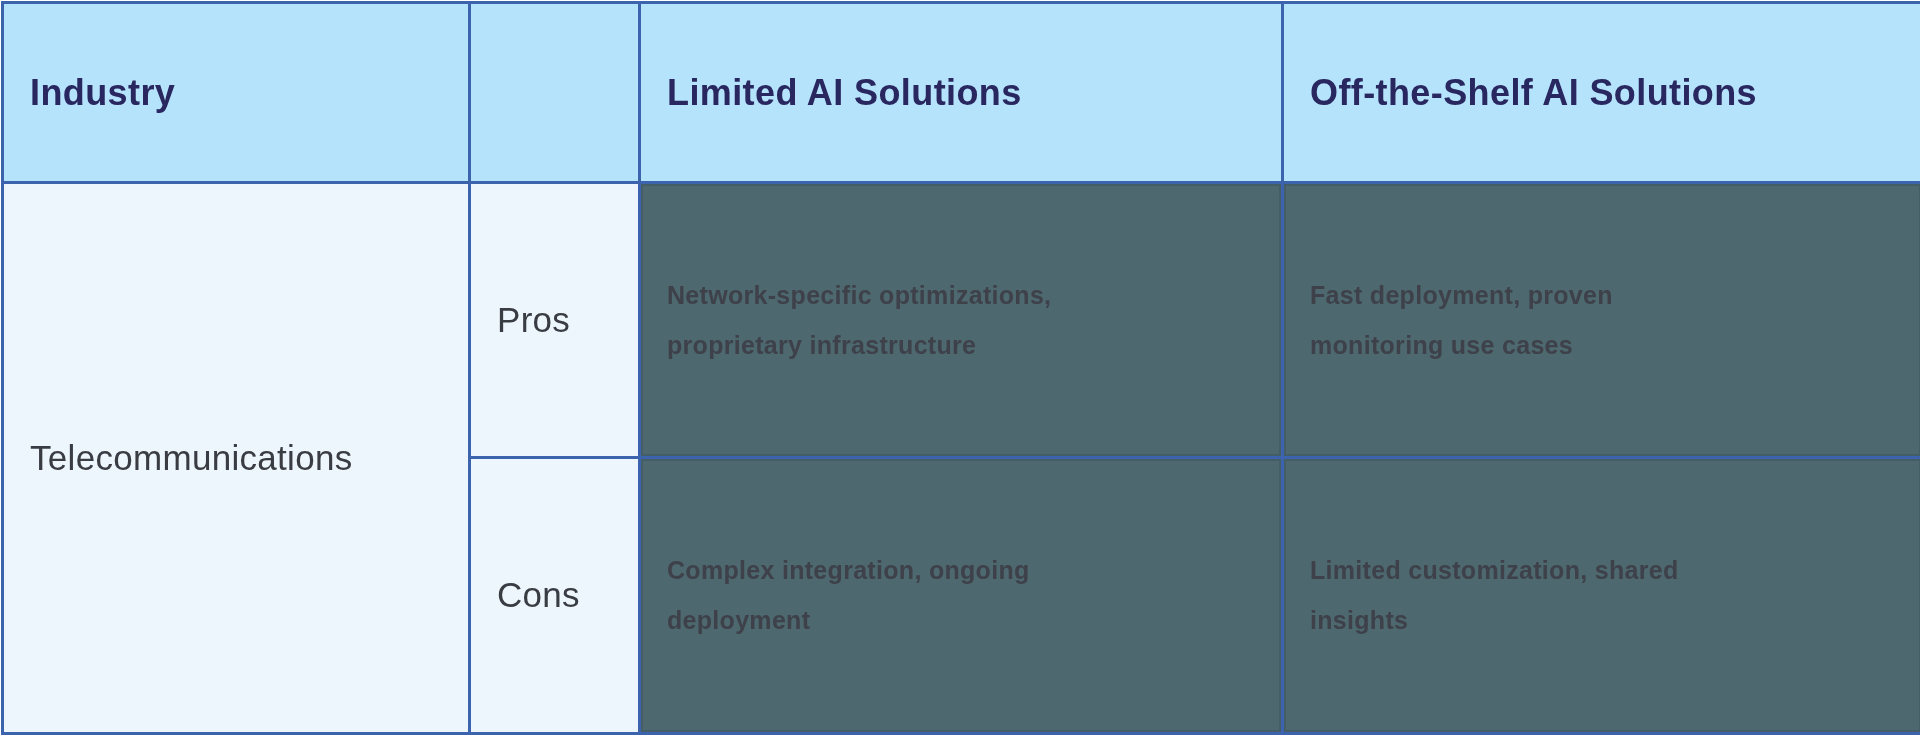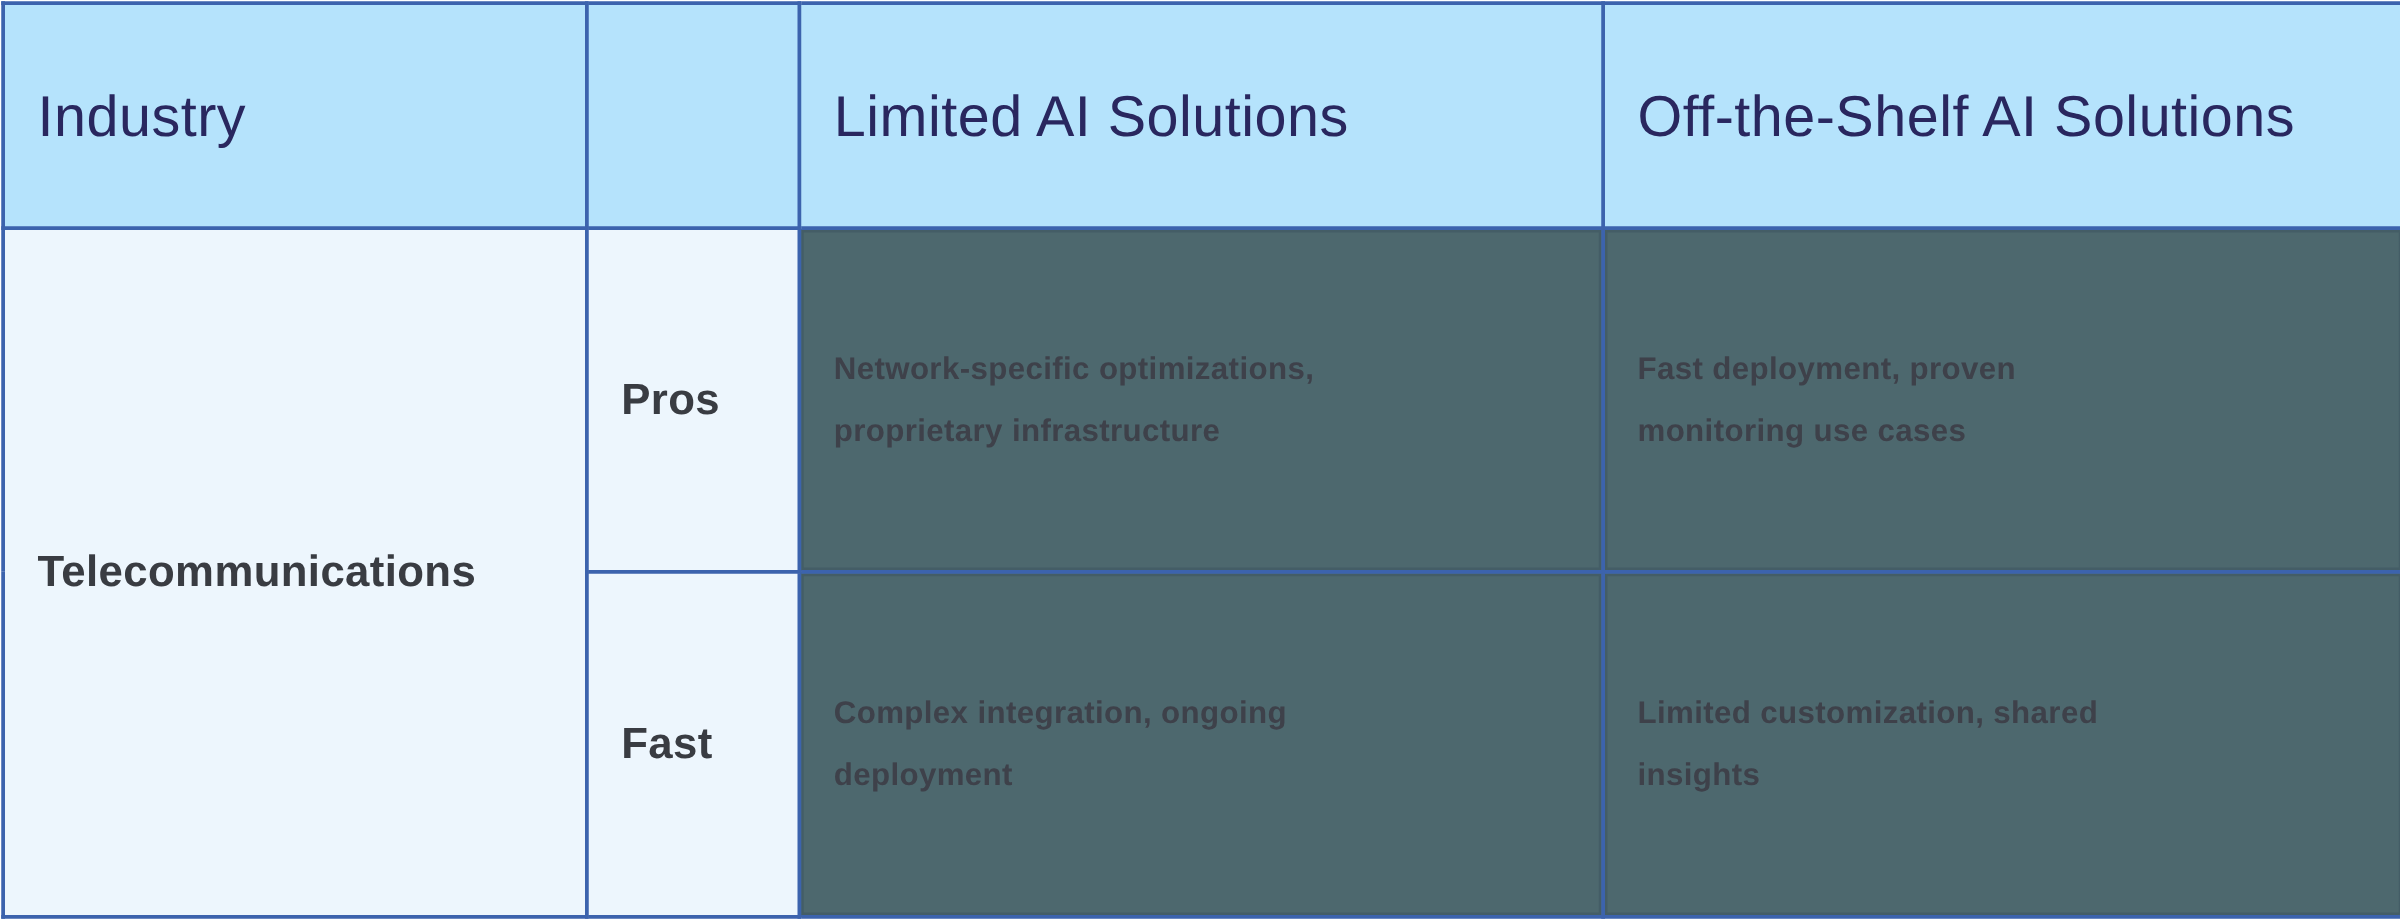--- a/index.html
+++ b/index.html
@@ -36,31 +36,31 @@
     text-align:left;
     padding:0 26px;
     box-sizing:border-box;
   }
   .cmp thead tr{
     height:180px;
   }
   .cmp thead th{
     background:var(--header-bg);
     color:var(--header-text);
-    font-size:46px;
-    font-weight:normal;
+    font-size:36px;
+    font-weight:bold;
     letter-spacing:0.4px;
   }
   .row-pros{ height:274px; }
   .row-cons{ height:275px; }
   .cell-light{
     background:var(--light-cell-bg);
     color:var(--label-text);
     font-size:35px;
-    font-weight:bold;
+    font-weight:normal;
     letter-spacing:0.3px;
   }
   .cell-dark{
     background:var(--dark-cell-bg);
     color:var(--dark-cell-text);
     font-size:25px;
     font-weight:600;
     line-height:2.0;
     letter-spacing:0.3px;
     white-space:pre-line;
@@ -88,20 +88,20 @@
   <tbody>
     <tr class="row-pros">
       <td class="cell-light" rowspan="2">Telecommunications</td>
       <td class="cell-light">Pros</td>
       <td class="cell-dark">Network-specific optimizations,
 proprietary infrastructure</td>
       <td class="cell-dark">Fast deployment, proven
 monitoring use cases</td>
     </tr>
     <tr class="row-cons">
-      <td class="cell-light">Fast</td>
+      <td class="cell-light">Cons</td>
       <td class="cell-dark">Complex integration, ongoing
 deployment</td>
       <td class="cell-dark">Limited customization, shared
 insights</td>
     </tr>
   </tbody>
 </table>
 
 </body></html>

